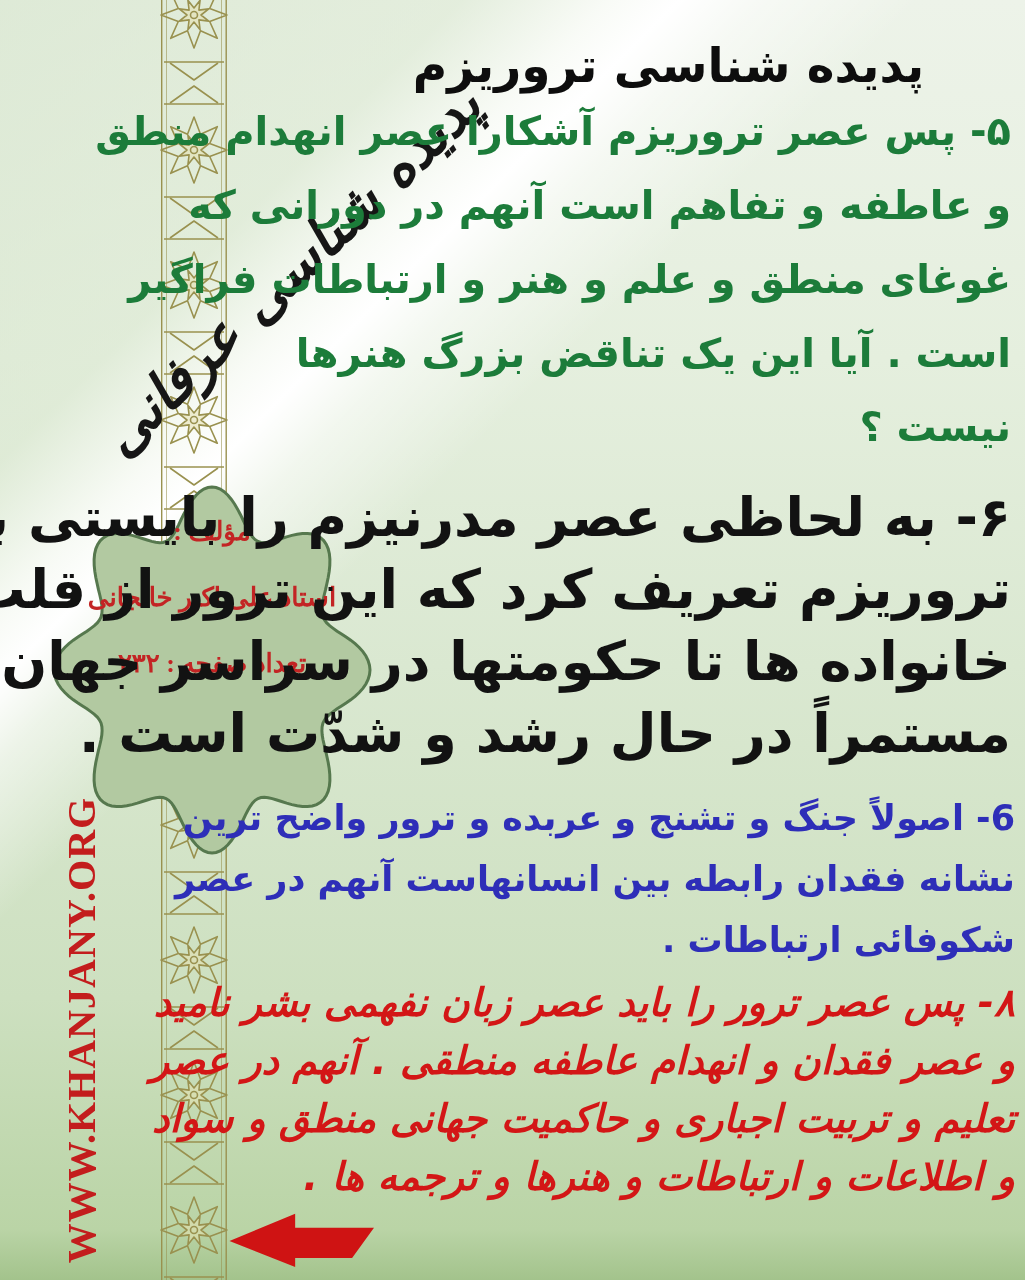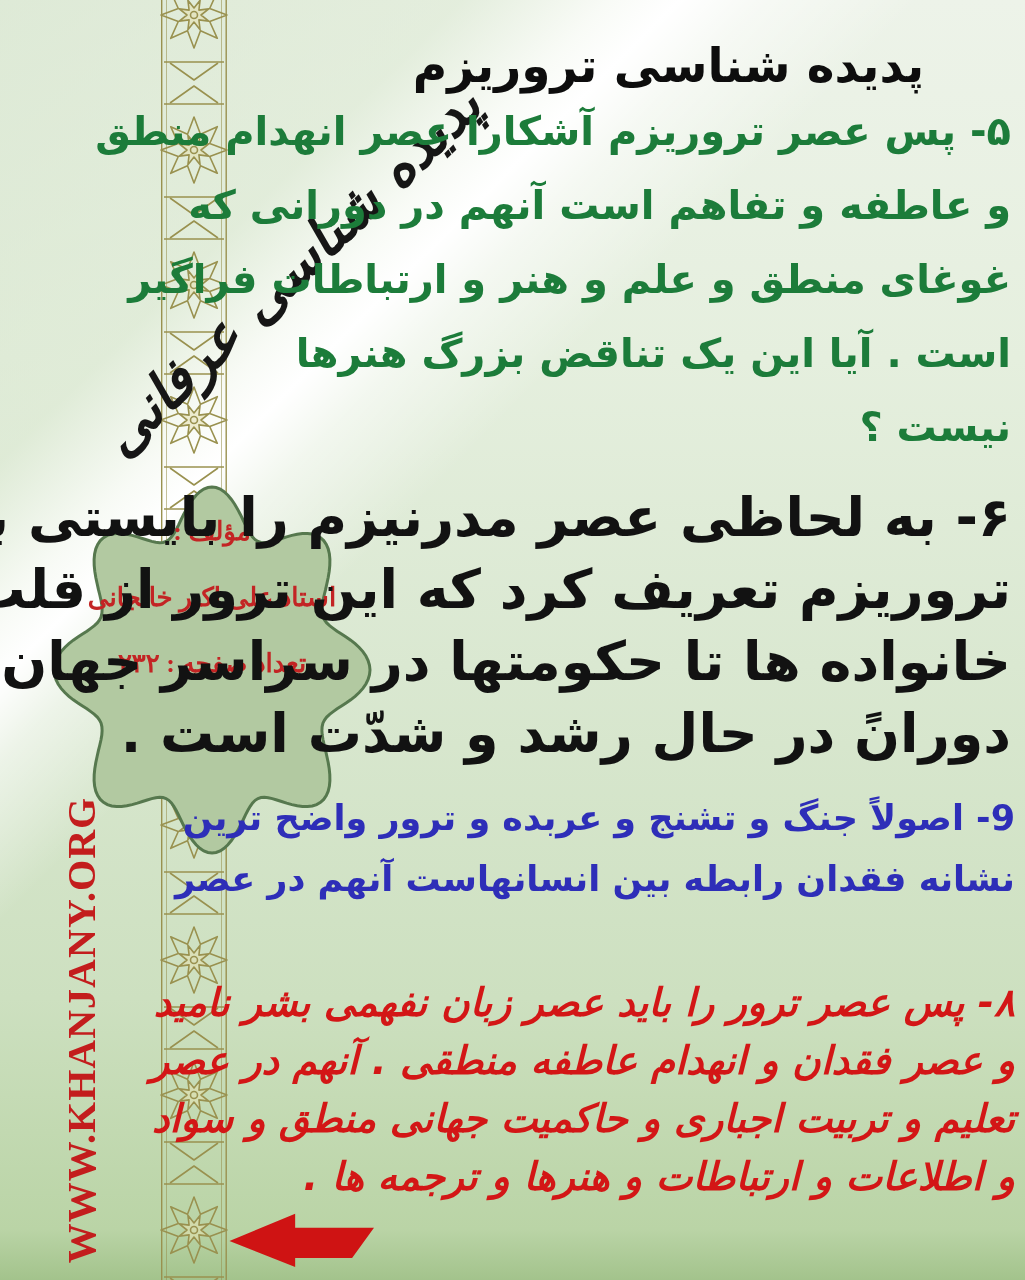--- a/index.html
+++ b/index.html
@@ -106,25 +106,26 @@
       <div>۵- پس عصر تروریزم آشکارا عصر انهدام منطق</div>
       <div>و عاطفه و تفاهم است آنهم در دورانی که</div>
       <div>غوغای منطق و علم و هنر و ارتباطات فراگیر</div>
       <div>است . آیا این یک تناقض بزرگ هنرها</div>
       <div>نیست ؟</div>
     </div>
   <div class="pt pt6" style="color: rgb(18, 18, 18);">
       <div>۶- به لحاظی عصر مدرنیزم را بایستی با</div>
       <div>تروریزم تعریف کرد که این ترور از قلب</div>
       <div>خانواده ها تا حکومتها در سراسر جهان .</div>
-      <div>دورانً در حال رشد و شدّت است .</div>
+      <div>مستمراً در حال رشد و شدّت است .</div>
     </div>
   <div class="pt pt7" style="color: rgb(46, 46, 184);">
-      <div>9- اصولاً جنگ و تشنج و عربده و ترور واضح ترین</div>
+      <div>6- اصولاً جنگ و تشنج و عربده و ترور واضح ترین</div>
       <div>نشانه فقدان رابطه بین انسانهاست آنهم در عصر</div>
+      <div>شکوفائی ارتباطات .</div>
     </div>
   <div class="pt pt8" style="color: rgb(211, 22, 22);">
       <div>۸- پس عصر ترور را باید عصر زبان نفهمی بشر نامید</div>
       <div>و عصر فقدان و انهدام عاطفه منطقی . آنهم در عصر</div>
       <div>تعلیم و تربیت اجباری و حاکمیت جهانی منطق و سواد</div>
       <div>و اطلاعات و ارتباطات و هنرها و ترجمه ها .</div>
     </div>
 
   <div class="arrow" style="background: rgb(207, 19, 19);"></div>
 

